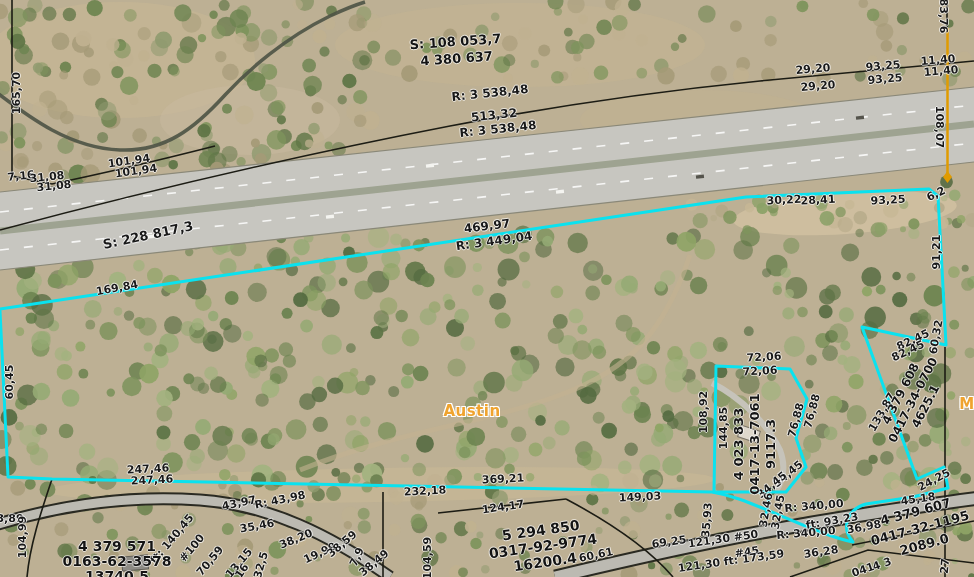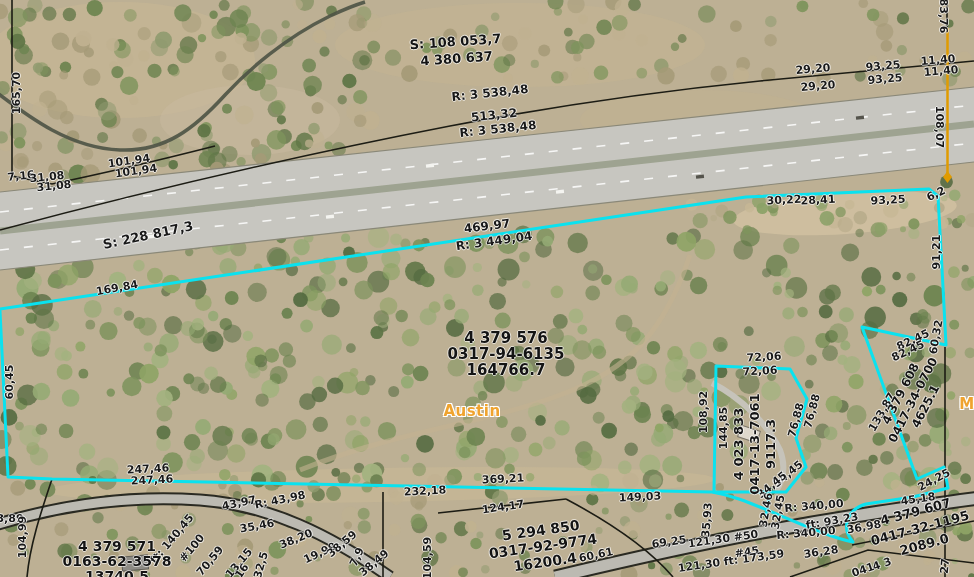--- a/index.html
+++ b/index.html
@@ -1062,25 +1062,20 @@
       <span class="lbl" style="font-size: 11px; left: 239px; top: 563px; transform: translate(-50%, -50%) rotate(-50deg);">13,15</span>
       <span class="lbl" style="font-size: 11px; left: 242px; top: 571px; transform: translate(-50%, -50%) rotate(-55deg);">16</span>
       <span class="lbl" style="font-size: 11px; left: 261px; top: 565px; transform: translate(-50%, -50%) rotate(-75deg);">32,5</span>
       <span class="lbl" style="font-size: 11px; left: 945px; top: 566px; transform: translate(-50%, -50%) rotate(-85deg);">27</span>
       <span class="lbl" style="font-size: 11px; left: 882px; top: 564px; transform: translate(-50%, -50%) rotate(-19deg);">4 3</span>
       <span class="lbl" style="font-size: 11px; left: 863px; top: 570px; transform: translate(-50%, -50%) rotate(-19deg);">041</span>
       <div class="plbl" style="font-size: 13px; line-height: 17px; left: 456px; top: 50px; transform: translate(-50%, -50%) rotate(-4deg);">
         <div>S: 108 053,7</div>
         <div>4 380 637</div>
       </div>
-      <div class="plbl" style="font-size: 15px; line-height: 16px; left: 506px; top: 354px; transform: translate(-50%, -50%) rotate(0deg);">
-        <div>4 379 576</div>
-        <div>0317-94-6135</div>
-        <div>164766.7</div>
-      </div>
       <div class="plbl" style="font-size: 14px; line-height: 15px; left: 117px; top: 533px; transform: translate(-50%, -50%) rotate(0deg); margin-top: 28px;">
         <div>4 379 571</div>
         <div>0163-62-3578</div>
         <div>13740.5</div>
       </div>
       <div class="plbl" style="font-size: 14px; line-height: 16px; left: 543px; top: 546px; transform: translate(-50%, -50%) rotate(-8deg);">
         <div>5 294 850</div>
         <div>0317-92-9774</div>
         <div>16200.4</div>
       </div>

